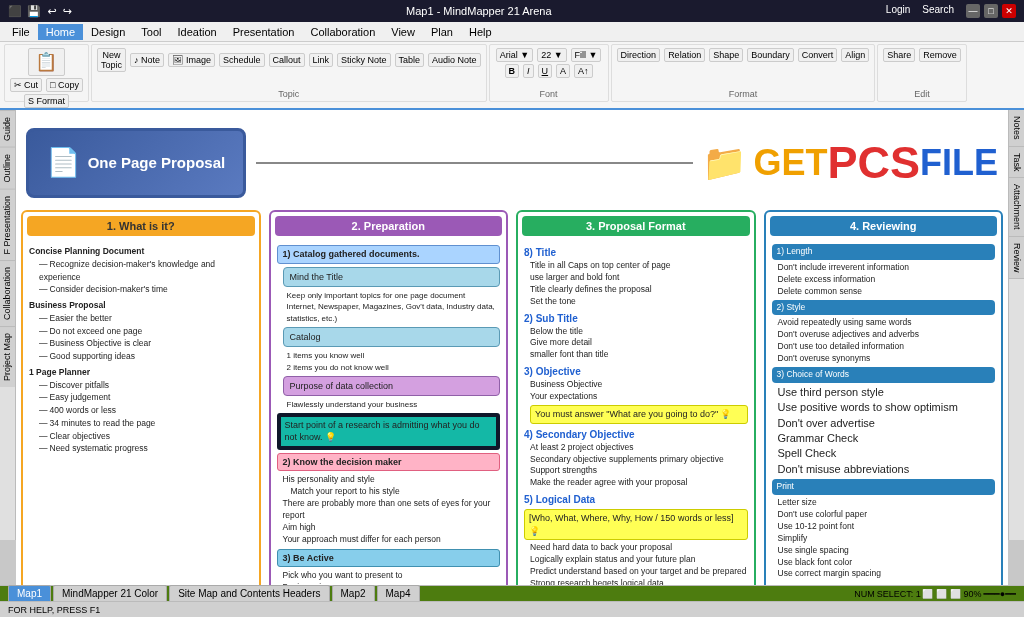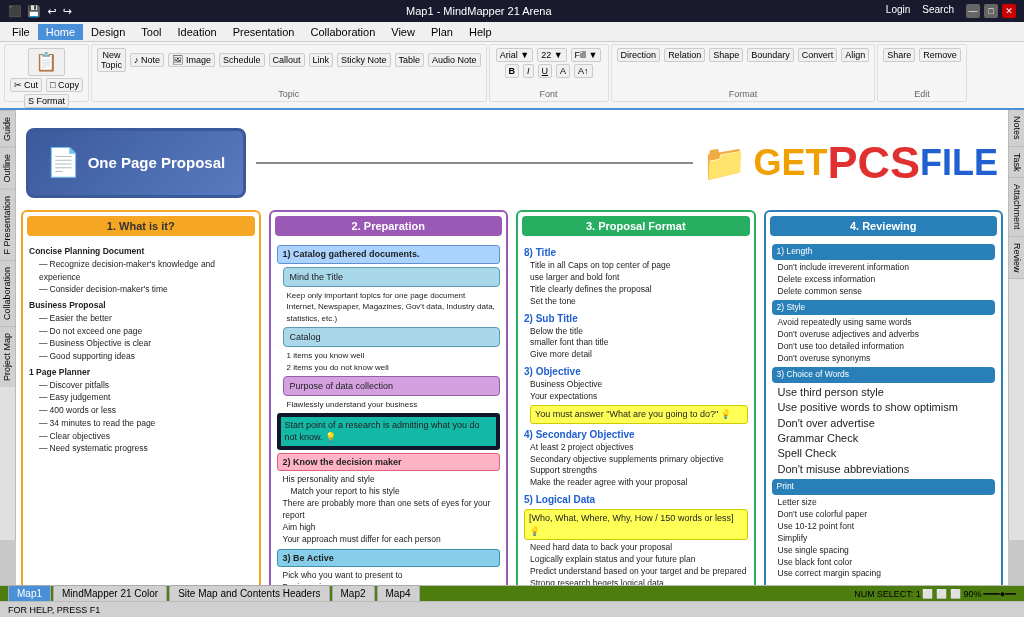--- a/index.html
+++ b/index.html
@@ -492,22 +492,22 @@
             <div class="num-header blue">8) Title</div>
             <div style="padding-left:6px;font-size:8.5px;">
               <div>Title in all Caps on top center of page</div>
               <div>use larger and bold font</div>
               <div>Title clearly defines the proposal</div>
               <div>Set the tone</div>
             </div>
             <div class="num-header blue">2) Sub Title</div>
             <div style="padding-left:6px;font-size:8.5px;">
               <div>Below the title</div>
+              <div>Give more detail</div>
               <div>smaller font than title</div>
-              <div>Give more detail</div>
             </div>
             <div class="num-header blue">3) Objective</div>
             <div style="padding-left:6px;font-size:8.5px;">
               <div>Business Objective</div>
               <div>Your expectations</div>
               <div class="sec3-highlight">You must answer "What are you going to do?" 💡</div>
             </div>
             <div class="num-header blue">4) Secondary Objective</div>
             <div style="padding-left:6px;font-size:8.5px;">
               <div>At least 2 project objectives</div>

